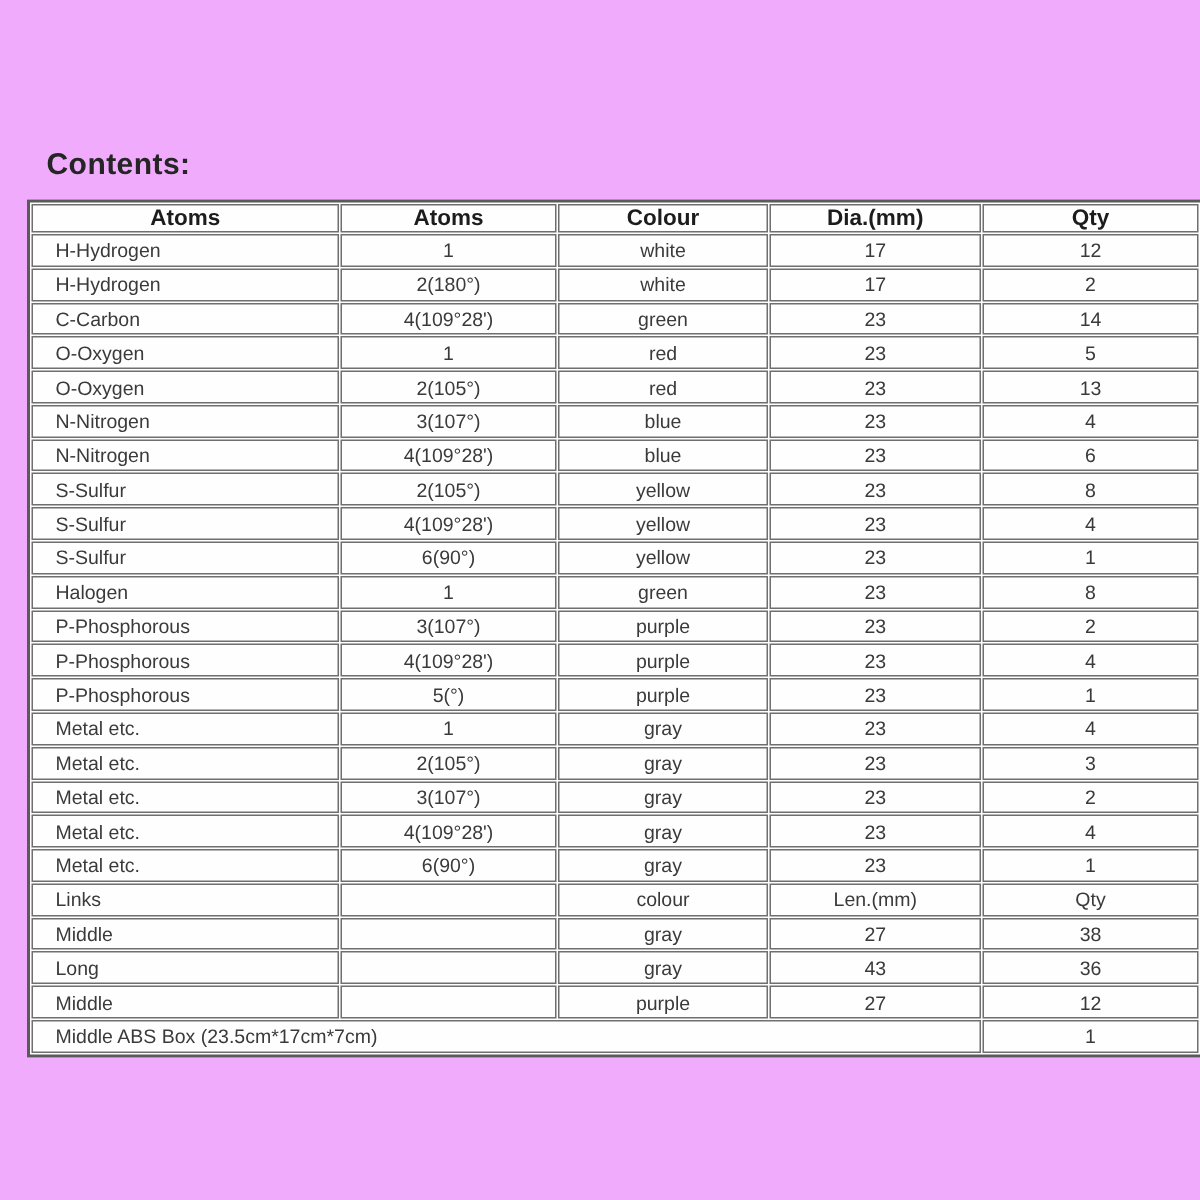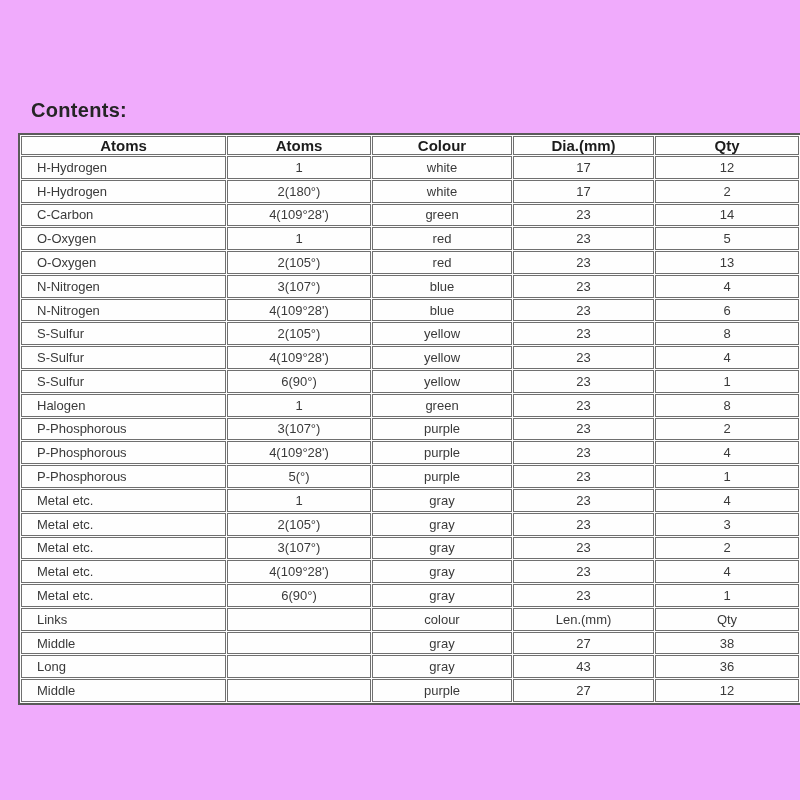--- a/index.html
+++ b/index.html
@@ -240,15 +240,19 @@
           <td>43</td>
           <td>36</td>
         </tr>
         <tr>
           <td class="left">Middle</td>
           <td></td>
           <td>purple</td>
           <td>27</td>
           <td>12</td>
         </tr>
+        <tr>
+          <td colspan="4" class="left">Middle ABS Box (23.5cm*17cm*7cm)</td>
+          <td>1</td>
+        </tr>
       </tbody>
   </table>
 </div>
 
 </body></html>

